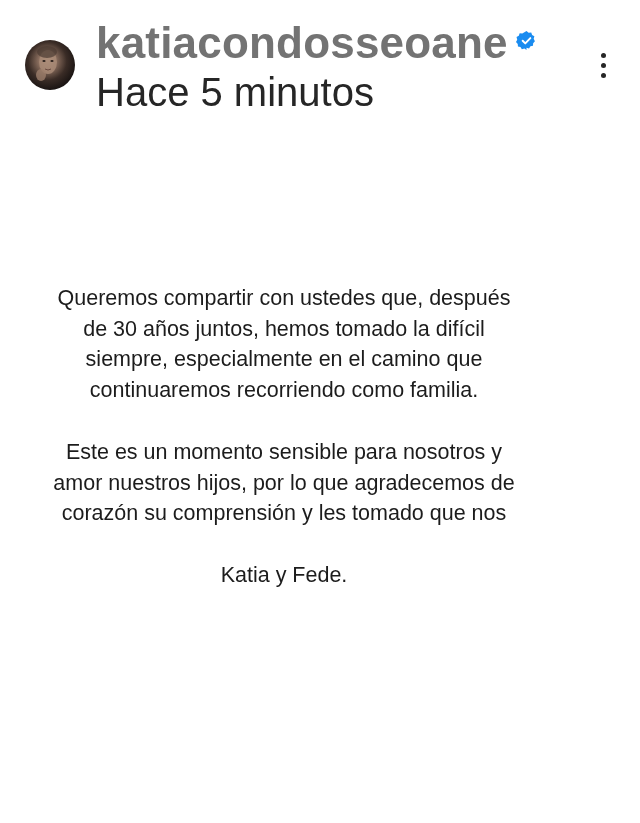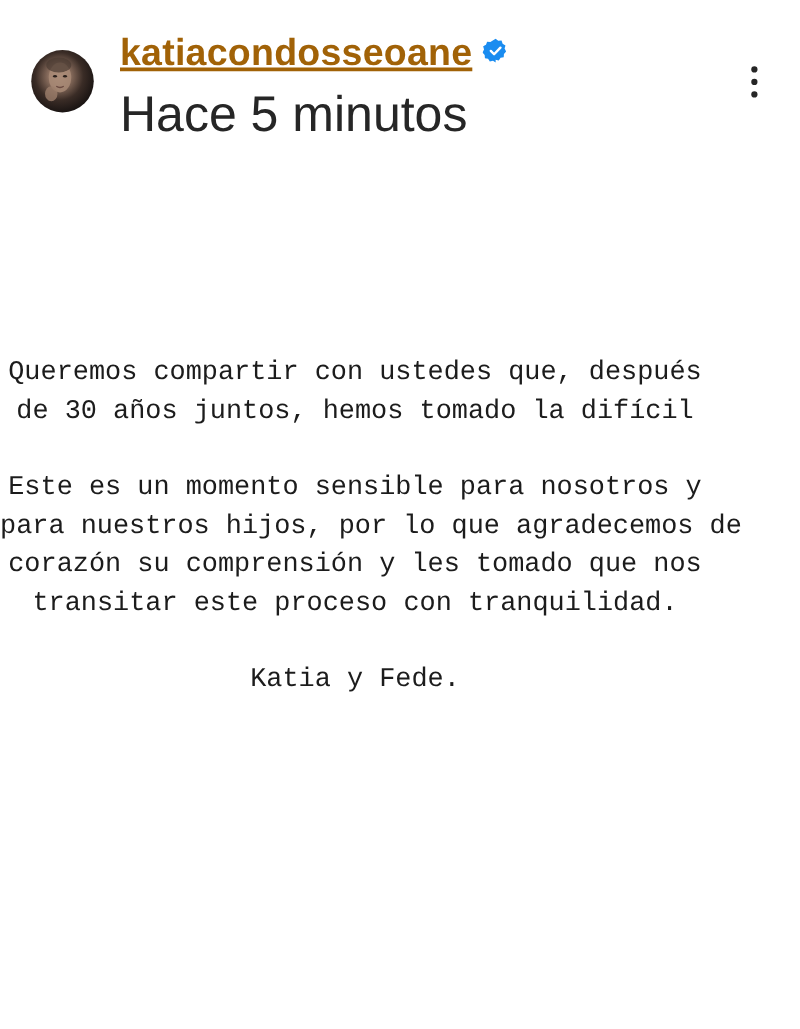--- a/index.html
+++ b/index.html
@@ -35,25 +35,24 @@
       position: absolute;
       left: 96px;
       top: 20px;
       display: flex;
       align-items: center;
       height: 46px;
     }
     .username {
       font-family: "Liberation Sans", sans-serif;
       font-weight: 700;
-      font-size: 30px;
+      font-size: 44px;
       letter-spacing: 0.2px;
-      color: #a16207;
+      color: #737373;
       line-height: 46px;
-      text-decoration: underline;
     }
     .verified {
       margin-left: 8px;
       width: 21px;
       height: 21px;
       margin-top: -6px;
     }
     .timestamp {
       position: absolute;
       left: 96px;
@@ -78,21 +77,21 @@
       height: 5px;
       border-radius: 50%;
       background: #262626;
     }
     .post-body {
       position: absolute;
       left: 0;
       top: 283px;
       width: 568px;
       text-align: center;
-      font-family: Liberation Mono, monospace;
+      font-family: Liberation Sans, sans-serif;
       font-size: 21.5px;
       line-height: 30.7px;
       color: #1c1c1c;
     }
     .para { margin: 0; }
     .para .line { display: block; white-space: nowrap; }
     .para + .para { margin-top: 31px; }
     .signature { margin-top: 31px; }
   </style>
 </head>
@@ -126,21 +125,22 @@
       <span style="top:15px"></span>
       <span style="top:25px"></span>
     </div>
   </div>
 </div>
 
 <div class="post-body">
   <p class="para">
     <span class="line">Queremos compartir con ustedes que, después</span>
     <span class="line">de 30 años juntos, hemos tomado la difícil</span>
+    <span class="line">siempre, especialmente en el camino que</span>
+    <span class="line">continuaremos recorriendo como familia.</span>
   </p>
   <p class="para">
     <span class="line">Este es un momento sensible para nosotros y</span>
-    <span class="line">para nuestros hijos, por lo que agradecemos de</span>
+    <span class="line">amor nuestros hijos, por lo que agradecemos de</span>
     <span class="line">corazón su comprensión y les tomado que nos</span>
-    <span class="line">transitar este proceso con tranquilidad.</span>
   </p>
   <p class="para signature">Katia y Fede.</p>
 </div>
 
 </body></html>

